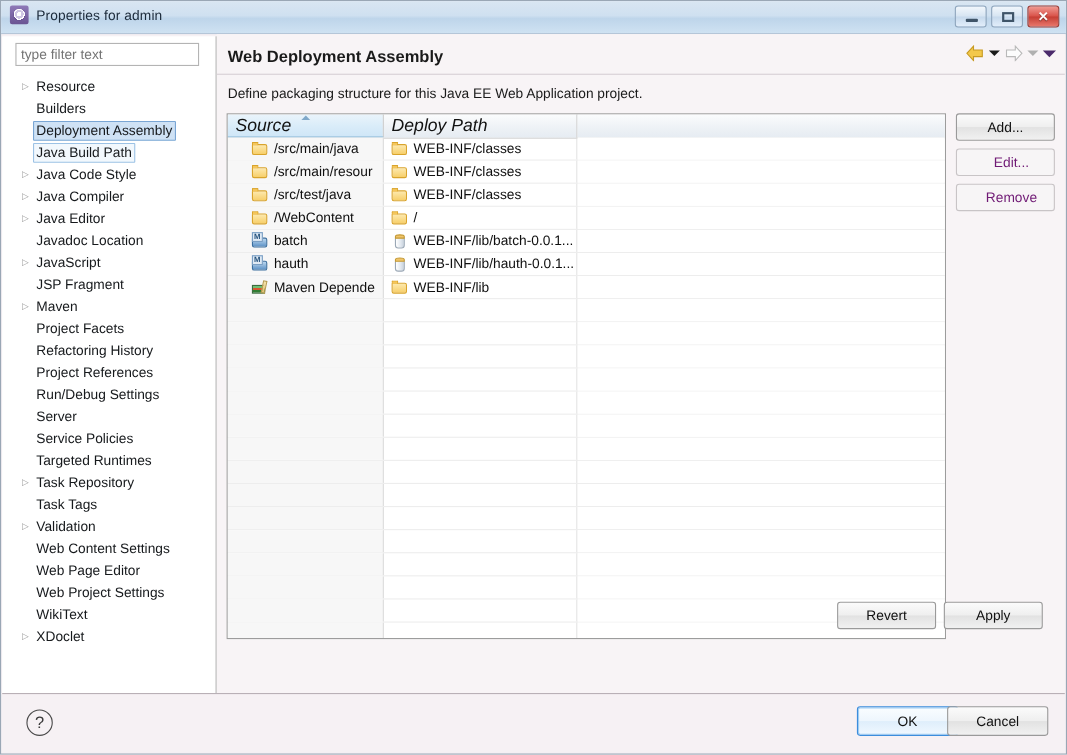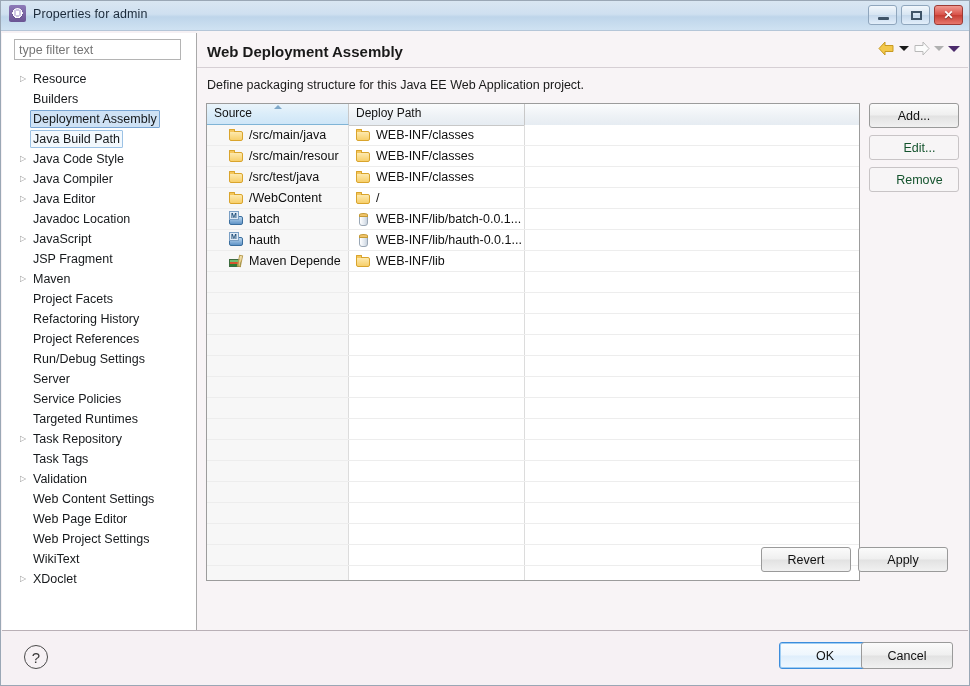--- a/index.html
+++ b/index.html
@@ -105,23 +105,23 @@
     position:absolute; left:10px; top:47px; font-size:12.5px; color:#1a1a1a;
   }
 
   
   .table-wrap {
     position:absolute; left:9px; top:72px; width:654px; height:478px;
     border:1px solid #9c9c9c; background:#fff; box-sizing:border-box; overflow:hidden;
   }
   .thead { display:flex; height:21px; border-bottom:1px solid #c8c8c8; }
   .th {
-    font-size:12px; color:#121212; padding:2px 0 0 7px; box-sizing:border-box;
+    font-size:16px; color:#121212; padding:2px 0 0 7px; box-sizing:border-box;
     background: linear-gradient(to bottom,#fbfcfd,#eef2f6 55%, #e6ecf2);
-    border-right:1px solid #c8c8c8; position:relative; height:21px;
+    border-right:1px solid #c8c8c8; position:relative; height:21px;font-style:italic;
   }
   .th.sorted {
     background: linear-gradient(to bottom,#eaf4fb,#d9ecf9 55%, #cfe6f7);
     border-bottom:1px solid #7fb4d6;
   }
   .th .sort-arrow {
     position:absolute; left:50%; top:1px; margin-left:-4px;
     width:0;height:0;border-left:4px solid transparent;border-right:4px solid transparent;
     border-bottom:4px solid #7fa8c9;
   }
@@ -180,21 +180,21 @@
   }
 
   
   .side-btns { position:absolute; left:672px; top:72px; width:90px; }
   .btn {
     font-family:"Liberation Sans", sans-serif; font-size:12.5px; color:#111;
     background: linear-gradient(to bottom,#fbfbfb,#efefef 48%, #e2e2e2 52%, #f1f1f1);
     border:1px solid #9a9a9a; border-radius:3px; box-sizing:border-box;
     display:flex; align-items:center; justify-content:center; cursor:default;
   }
-  .btn.disabled { color:#14532d; background:#f7f5f6; border-color:#c8c4c6;padding-left:11px; }
+  .btn.disabled { color:#701a75; background:#f7f5f6; border-color:#c8c4c6;padding-left:11px; }
   .side-btns .btn { width:90px; height:25px; margin-bottom:7px; }
 
   .bottom-btns { position:absolute; left:564px; top:516px; }
   .bottom-btns .btn { position:absolute; width:90px; height:25px; }
 
   
   .footer {
     position:absolute; left:1px; right:1px; bottom:1px; height:54px;
     background:#f6f1f4; border-top:1px solid #b9b0b6; box-sizing:border-box;
   }

